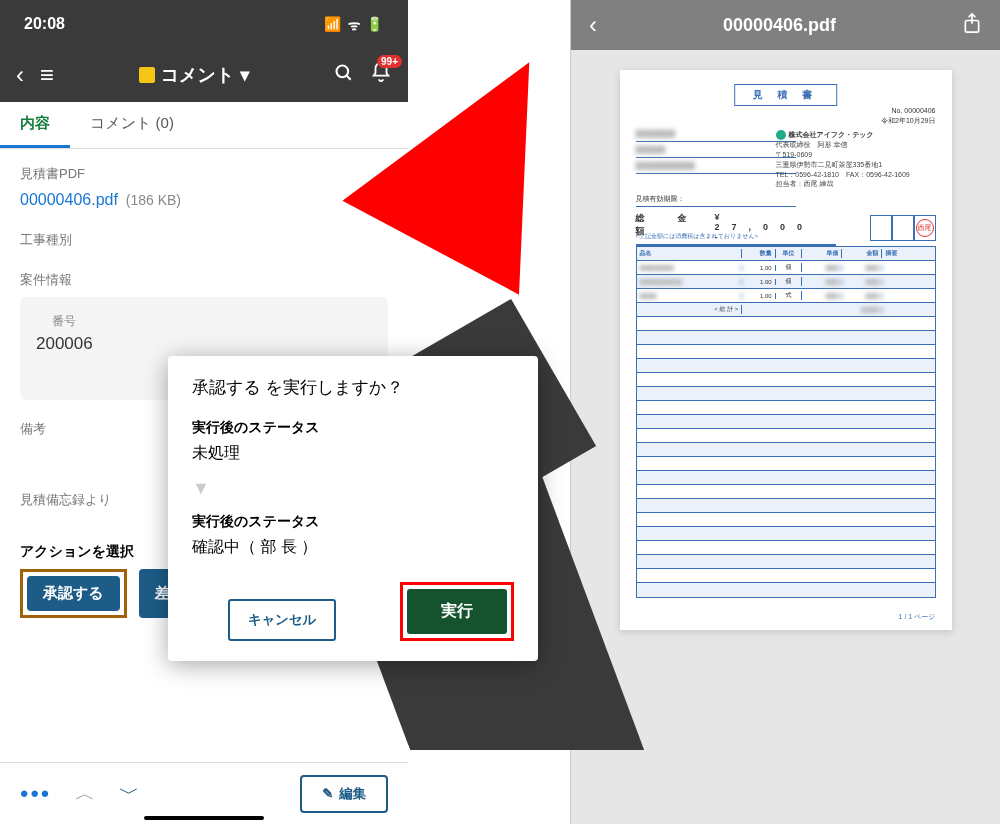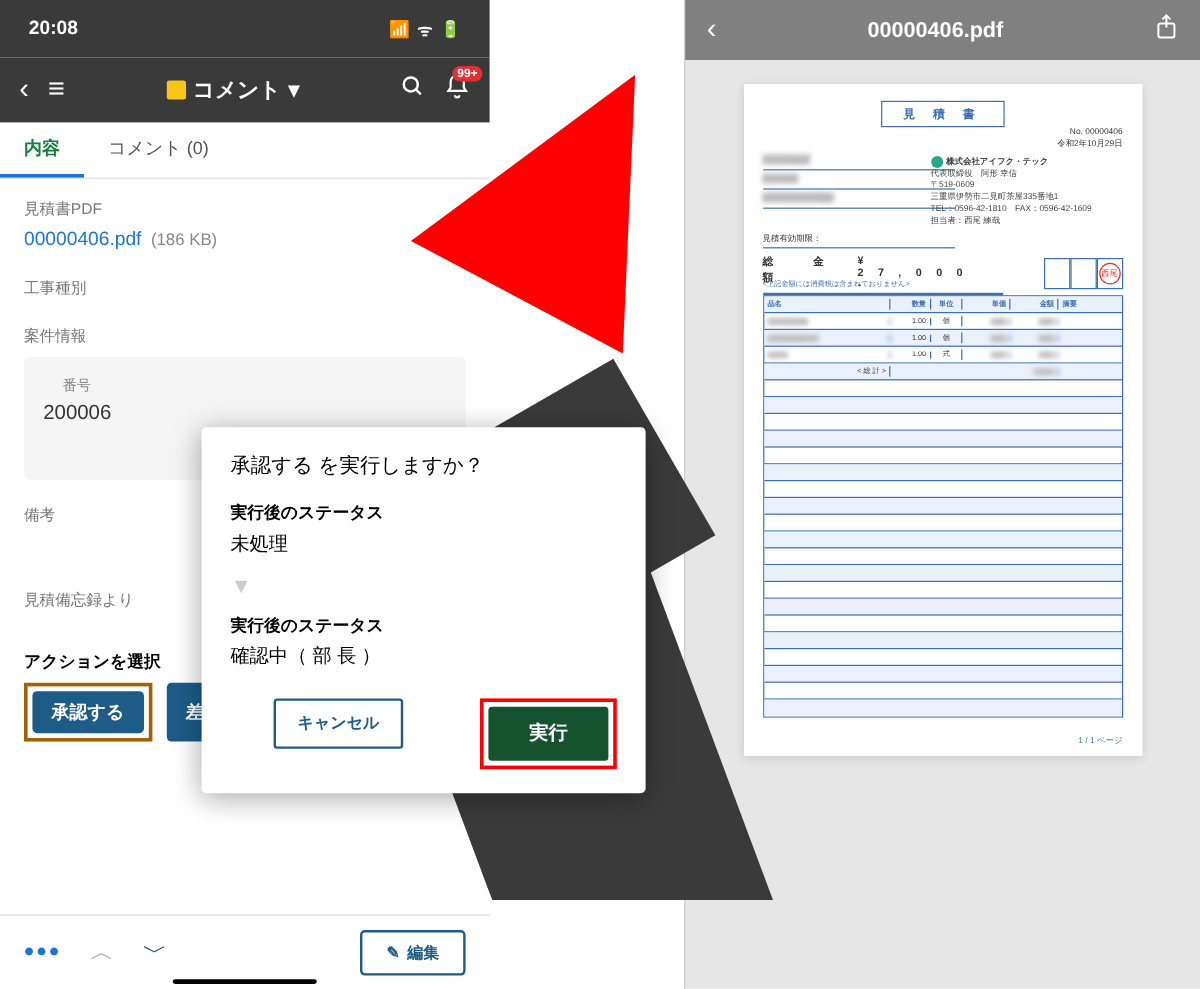--- a/index.html
+++ b/index.html
@@ -53,21 +53,21 @@
   .chev.active { color: #1d5c87; }
   .edit-btn { margin-left: auto; border: 2px solid #1d5c87; color: #1d5c87; background: #fff; padding: 8px 20px; border-radius: 4px; font-weight: 700; display: flex; gap: 6px; align-items: center; cursor: pointer; }
   .home-indicator { position: absolute; bottom: 4px; left: 50%; transform: translateX(-50%); width: 120px; height: 4px; background: #000; border-radius: 2px; }
 
   
   .modal { position: absolute; left: 168px; top: 356px; width: 370px; background: #fff; border-radius: 4px; box-shadow: 0 4px 24px rgba(0,0,0,0.35); padding: 20px 24px; z-index: 10; }
   .modal-title { font-size: 17px; font-weight: 400; margin-bottom: 20px; }
   .modal-label { font-size: 14px; font-weight: 600; margin-bottom: 6px; }
   .modal-value { font-size: 16px; margin-bottom: 14px; }
   .modal-arrow { color: #ccc; font-size: 18px; margin-bottom: 14px; }
-  .modal-buttons { display: flex; justify-content: space-between; margin-top: 24px; align-items: flex-start; padding-left: 36px; }
+  .modal-buttons { display: flex; justify-content: space-between; margin-top: 24px; align-items: flex-end; padding-left: 36px; }
   .btn-cancel { border: 2px solid #1d5c87; color: #1d5c87; background: #fff; padding: 10px 18px; font-weight: 700; border-radius: 3px; cursor: pointer; }
   .btn-execute-wrap { border: 3px solid #ff0000; padding: 4px; }
   .btn-execute { background: #14532d; color: #fff; padding: 12px 34px; font-weight: 700; border: none; border-radius: 3px; cursor: pointer; font-size: 16px; }
 
   
   .big-arrow-body { position: absolute; left: 395px; top: 330px; width: 170px; height: 170px; background: #3a3a3a; transform: rotate(-30deg); z-index: 2; }
   .big-arrow-head { position: absolute; left: 380px; top: 50px; width: 0; height: 0; border-left: 100px solid transparent; border-right: 100px solid transparent; border-bottom: 210px solid #ff0000; transform: rotate(28deg); z-index: 3; }
   .big-arrow-body2 { position: absolute; left: 330px; top: 390px; width: 260px; height: 360px; background: #3a3a3a; transform: skewX(24deg); z-index: 1; clip-path: polygon(10% 0, 100% 0, 90% 100%, 0 100%); }
 
   

